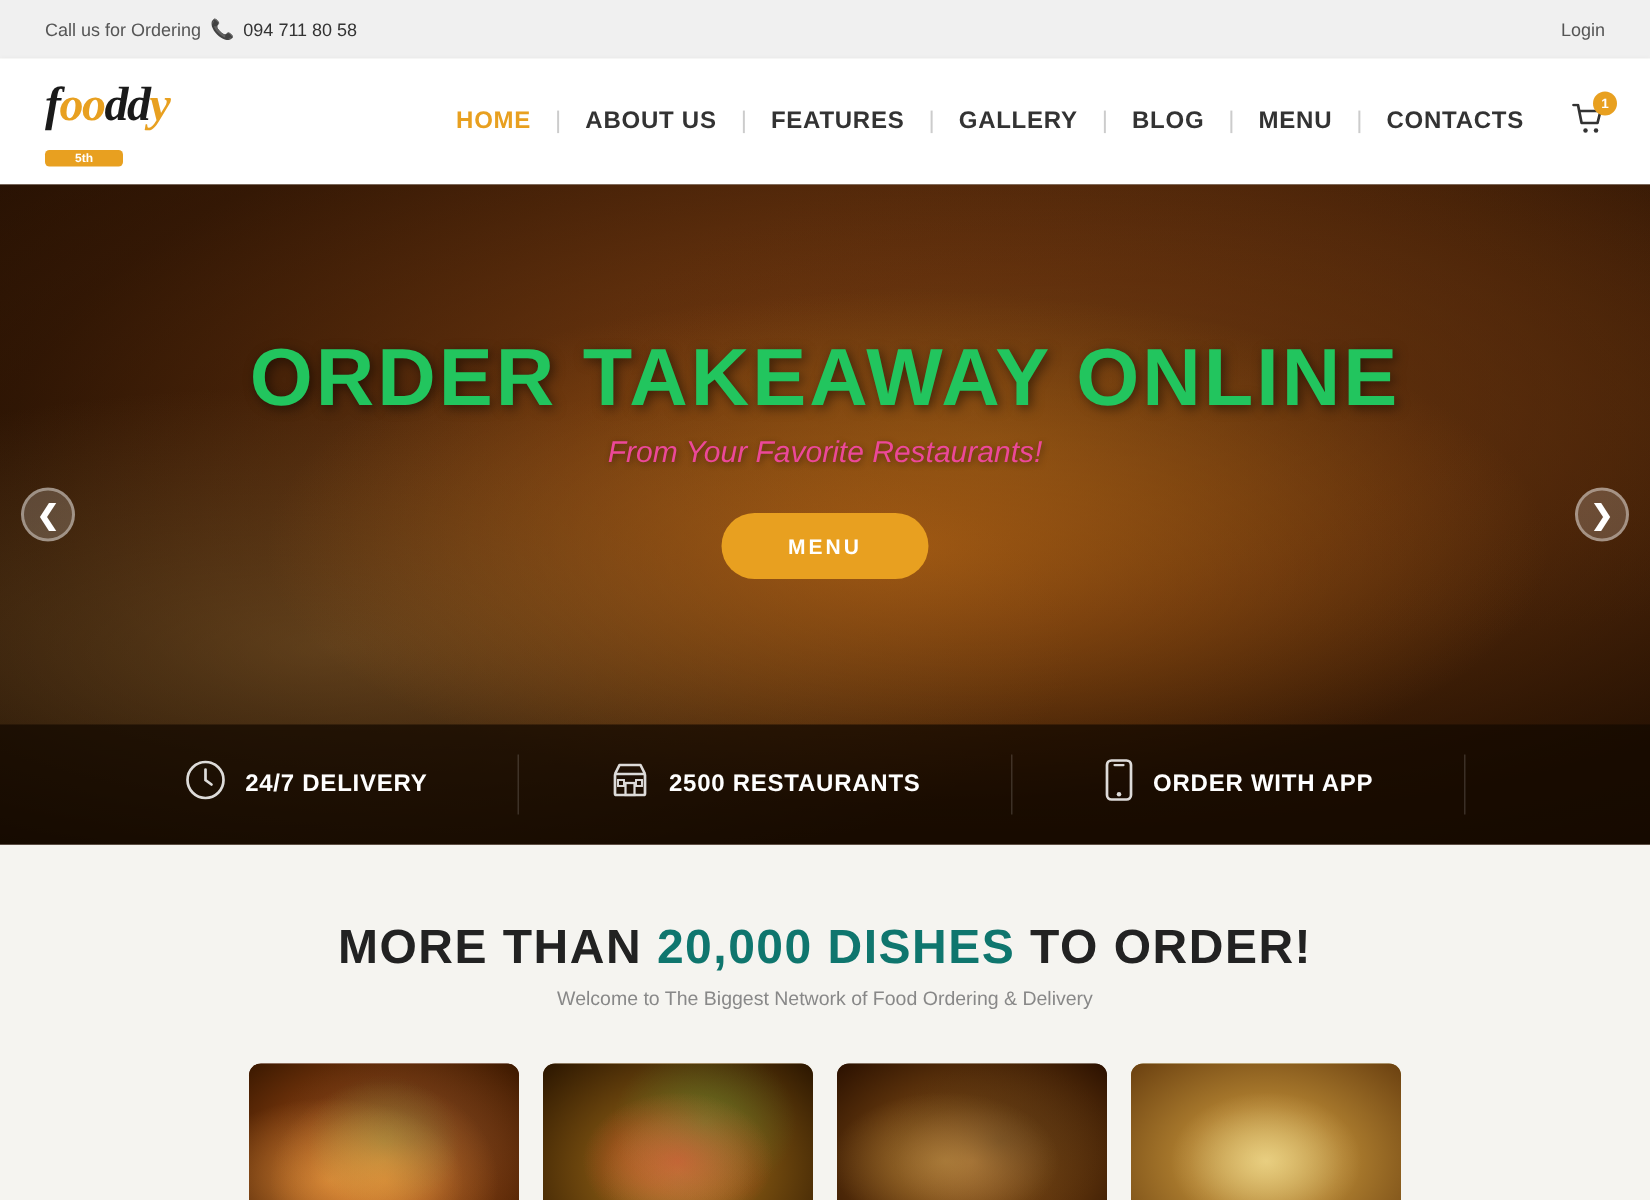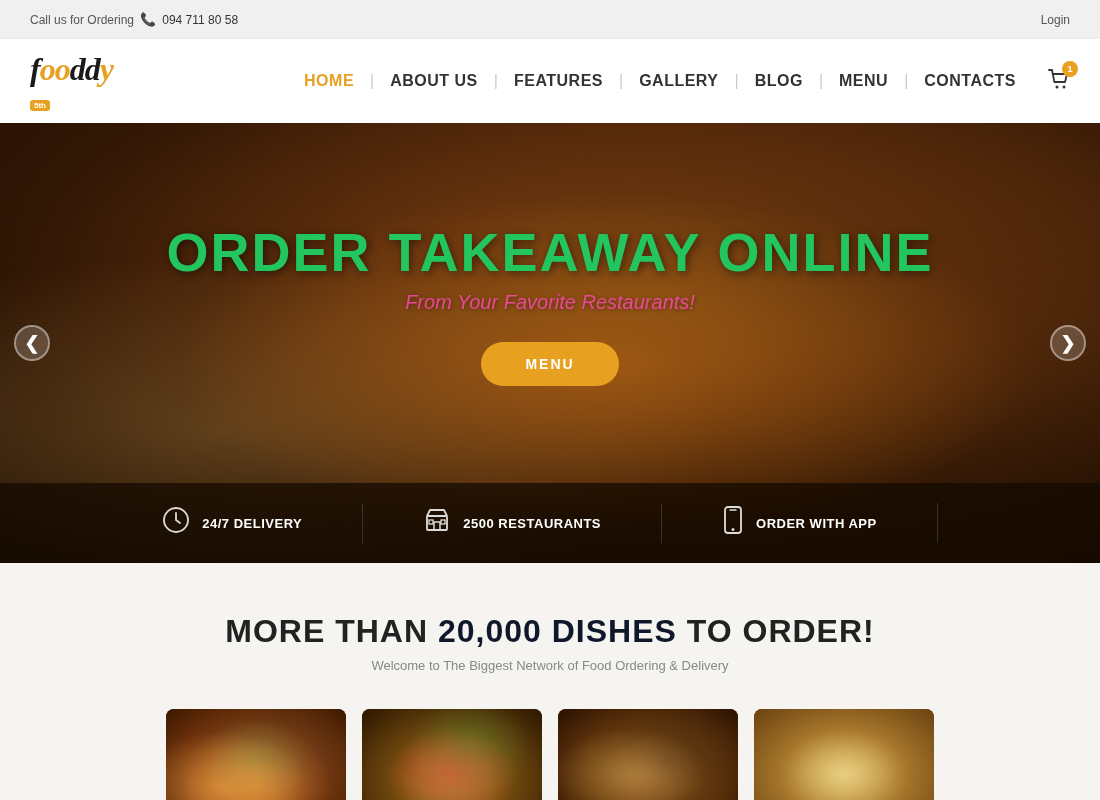--- a/index.html
+++ b/index.html
@@ -41,21 +41,21 @@
       font-family: Georgia, serif;
       font-style: italic;
       color: #1a1a1a;
       letter-spacing: -1px;
     }
     .logo-text span { color: #e8a020; }
     .logo-badge {
       background: #e8a020;
       color: #fff;
       font-size: 8px;
-      padding: 1px 4px;
+      padding: 1px 20px;
       border-radius: 3px;
       font-style: normal;
       font-weight: bold;
       align-self: flex-start;
       margin-top: 8px;
       text-align: center;
     }
 
     nav { display: flex; align-items: center; gap: 0; }
     .nav-item {
@@ -193,21 +193,21 @@
       align-items: center;
       gap: 12px;
       color: #fff;
     }
     .hero-stat-icon {
       font-size: 26px;
       color: #fff;
       opacity: 0.85;
     }
     .hero-stat-text {
-      font-size: 13px;
+      font-size: 16px;
       font-weight: bold;
       text-transform: uppercase;
       letter-spacing: 0.5px;
       color: #fff;
     }
     .hero-stat-divider {
       width: 1px;
       height: 40px;
       background: rgba(255,255,255,0.15);
     }
@@ -220,21 +220,21 @@
     }
     .dishes-title {
       font-size: 32px;
       font-weight: 900;
       color: #222;
       text-transform: uppercase;
       letter-spacing: 1px;
       margin-bottom: 8px;
     }
     .dishes-title .highlight {
-      color: #0f172a;
+      color: #0f766e;
     }
     .dishes-subtitle {
       font-size: 13px;
       color: #888;
       margin-bottom: 36px;
     }
     .dishes-grid {
       display: flex;
       gap: 16px;
       justify-content: center;

